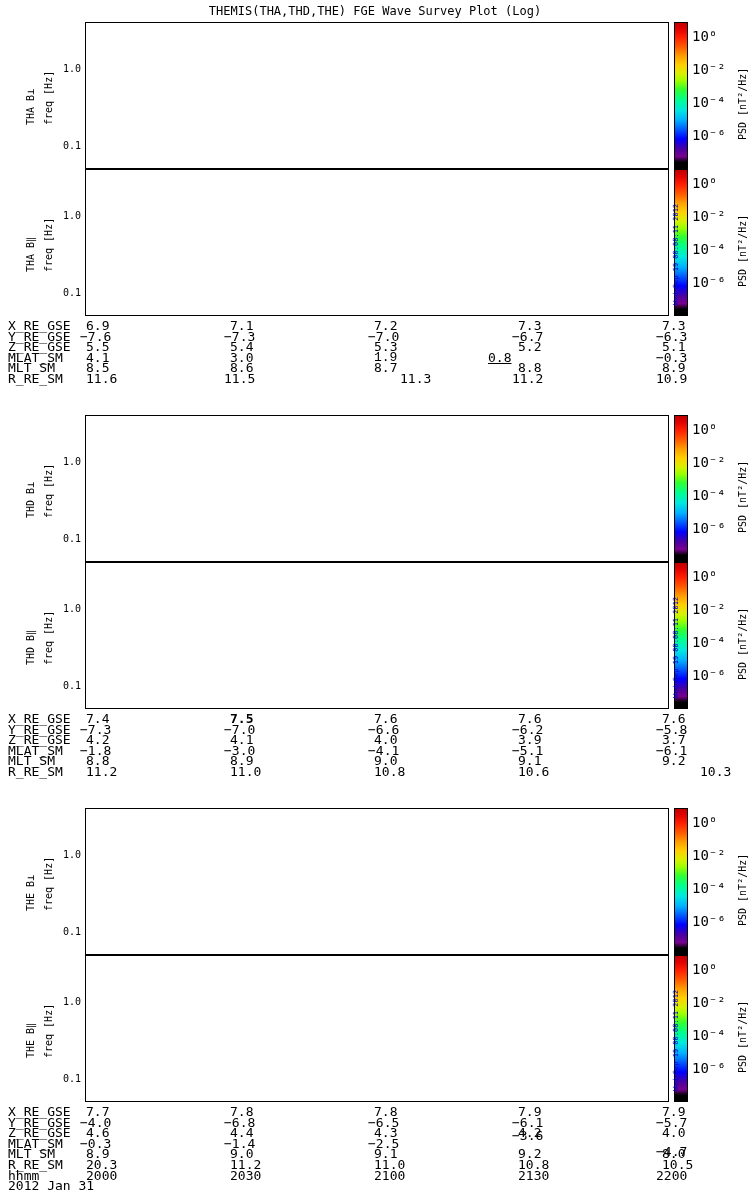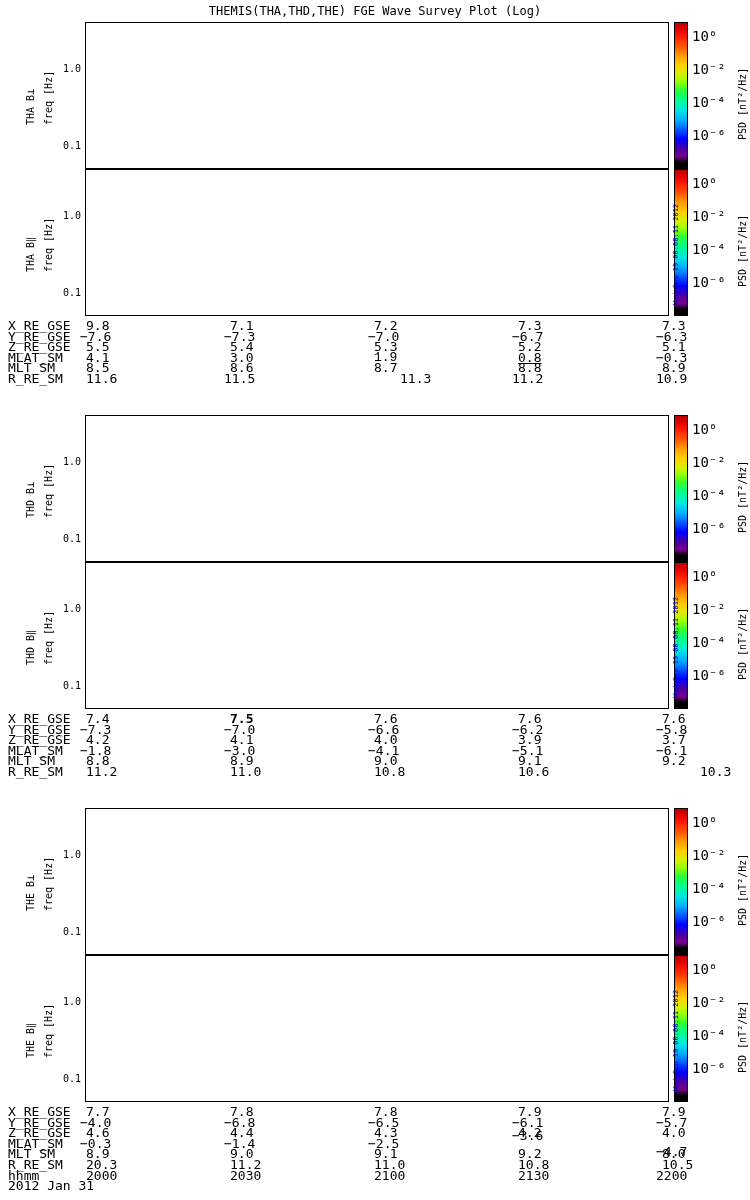--- a/index.html
+++ b/index.html
@@ -100,42 +100,42 @@
   <div class="cbstamp" style="left:672px;top:305px;">Wed Sep 19 00:08:11 2012</div>
 
   <div class="eph" style="left:8px;top:321px;width:742px;height:66px;">
     <div class="lbl" style="top:0px;">X_RE_GSE</div>
     <div class="lbl" style="top:10.6px;">Y_RE_GSE</div>
     <div class="lbl" style="top:21.2px;">Z_RE_GSE</div>
     <div class="lbl" style="top:31.8px;">MLAT_SM</div>
     <div class="lbl" style="top:42.4px;">MLT_SM</div>
     <div class="lbl" style="top:53px;">R_RE_SM</div>
 
-    <div class="v" style="left:78px;top:0px;">9.8</div>
+    <div class="v" style="left:78px;top:0px;">6.9</div>
     <div class="v" style="left:222px;top:0px;">7.1</div>
     <div class="v" style="left:366px;top:0px;">7.2</div>
     <div class="v" style="left:510px;top:0px;">7.3</div>
     <div class="v" style="left:654px;top:0px;">7.3</div>
 
     <div class="v" style="left:72px;top:10.6px;">−7.6</div>
     <div class="v" style="left:216px;top:10.6px;">−7.3</div>
     <div class="v" style="left:360px;top:10.6px;">−7.0</div>
     <div class="v" style="left:504px;top:10.6px;">−6.7</div>
     <div class="v" style="left:648px;top:10.6px;">−6.3</div>
 
     <div class="v" style="left:78px;top:21.2px;">5.5</div>
     <div class="v" style="left:222px;top:21.2px;">5.4</div>
     <div class="v" style="left:366px;top:21.2px;">5.3</div>
     <div class="v" style="left:510px;top:21.2px;">5.2</div>
     <div class="v" style="left:654px;top:21.2px;">5.1</div>
 
     <div class="v" style="left:78px;top:31.8px;">4.1</div>
     <div class="v" style="left:222px;top:31.8px;">3.0</div>
     <div class="v" style="left:366px;top:31.8px;font-family:Liberation Mono, monospace;">1.9</div>
-    <div class="v" style="left:510px;top:31.8px;text-decoration:underline;">0.8</div>
+    <div class="v" style="left:480px;top:31.8px;text-decoration:underline;">0.8</div>
     <div class="v" style="left:648px;top:31.8px;">−0.3</div>
 
     <div class="v" style="left:78px;top:42.4px;">8.5</div>
     <div class="v" style="left:222px;top:42.4px;">8.6</div>
     <div class="v" style="left:366px;top:42.4px;">8.7</div>
     <div class="v" style="left:510px;top:42.4px;">8.8</div>
     <div class="v" style="left:654px;top:42.4px;">8.9</div>
 
     <div class="v" style="left:78px;top:53px;">11.6</div>
     <div class="v" style="left:216px;top:53px;">11.5</div>

